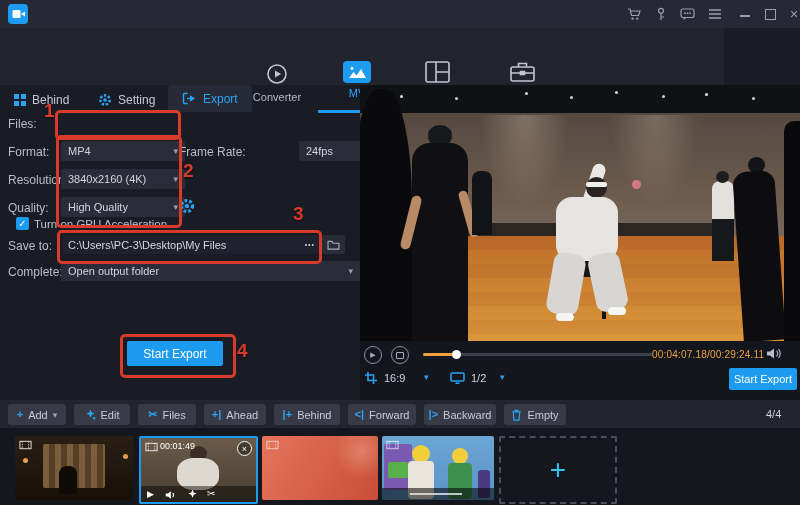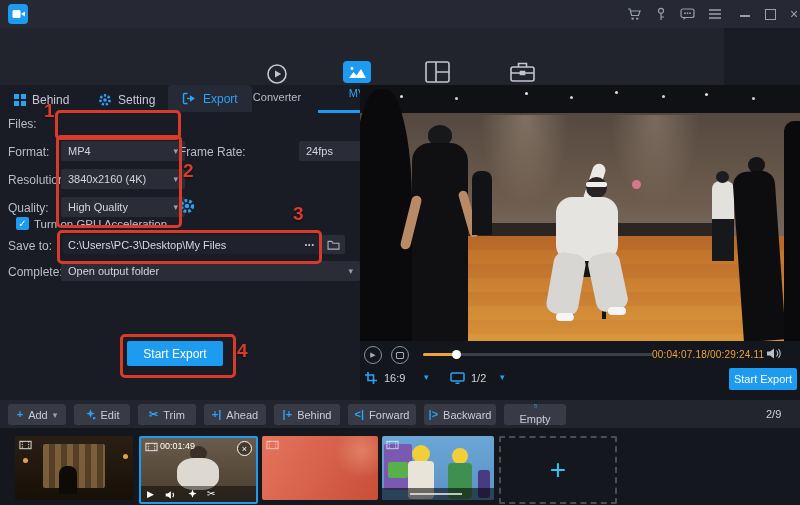--- a/index.html
+++ b/index.html
@@ -314,45 +314,45 @@
   </div>
   <div class="abs tbtn" style="left:74px;width:56px;">
     <svg width="11" height="11" viewBox="0 0 12 12">
         <path d="M6 0.5l1.3 3.2L10.5 5 7.3 6.3 6 9.5 4.7 6.3 1.5 5l3.2-1.3z" fill="#2aa3f5"></path>
         <circle cx="10" cy="10" r="1.3" fill="#2aa3f5"></circle>
       </svg>
     <span>Edit</span>
   </div>
   <div class="abs tbtn" style="left:138px;width:58px;">
     <span class="tico">✂</span>
-    <span>Trim</span>
+    <span>Files</span>
   </div>
   <div class="abs tbtn" style="left:204px;width:62px;">
     <span class="tico">+|</span>
     <span>Ahead</span>
   </div>
   <div class="abs tbtn" style="left:274px;width:66px;">
     <span class="tico">|+</span>
     <span>Behind</span>
   </div>
   <div class="abs tbtn" style="left:348px;width:68px;">
     <span class="tico">&lt;|</span>
     <span>Forward</span>
   </div>
   <div class="abs tbtn" style="left:424px;width:72px;">
     <span class="tico">|&gt;</span>
     <span>Backward</span>
   </div>
-  <div class="abs tbtn" style="left:504px;width:62px;flex-direction:column;">
+  <div class="abs tbtn" style="left:504px;width:62px;">
     <svg width="11" height="12" viewBox="0 0 12 13">
         <path d="M1.5 3h9M4.5 3V1.5h3V3M2.5 3l.7 9h5.6l.7-9" stroke="#2aa3f5" fill="none" stroke-width="1.3"></path>
       </svg>
     <span>Empty</span>
   </div>
-  <div class="abs" style="left:766px;top:408px;font-size:11px;color:#d0d3da;">2/9</div>
+  <div class="abs" style="left:766px;top:408px;font-size:11px;color:#d0d3da;">4/4</div>
 
   <div class="abs timelineband"></div>
 
   <div class="abs thumb" style="left:15px;width:118px;background:linear-gradient(180deg,#2a1f15,#171007);">
     <div class="abs" style="left:28px;top:8px;width:62px;height:44px;border-radius:2px;background:repeating-linear-gradient(90deg,#8a6a42 0 6px,#5e452a 6px 12px);opacity:.85;"></div>
     <div class="abs" style="left:8px;top:22px;width:5px;height:5px;border-radius:50%;background:#e0a050;box-shadow:100px -4px 0 #e0a050;"></div>
     <div class="abs" style="left:44px;top:30px;width:18px;height:28px;background:#0e0a06;border-radius:8px 8px 0 0;"></div>
     <span class="filmico">
       <svg width="13" height="10" viewBox="0 0 14 10">
           <rect x="1" y="1" width="12" height="8" fill="none" stroke="#fff" stroke-width="1"></rect>

